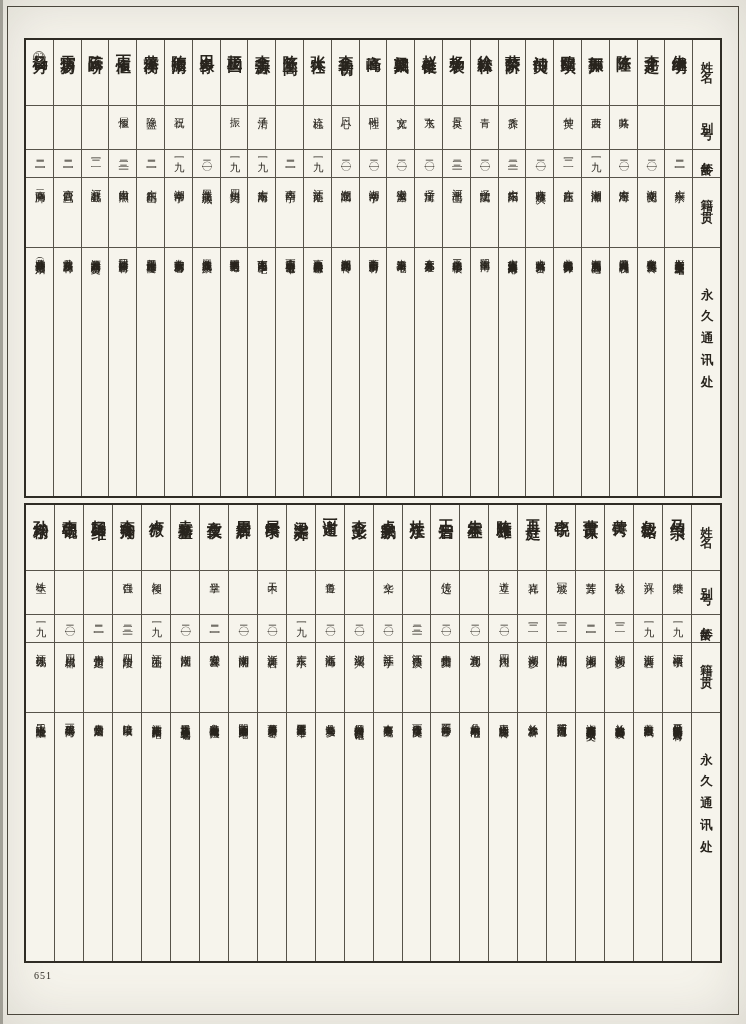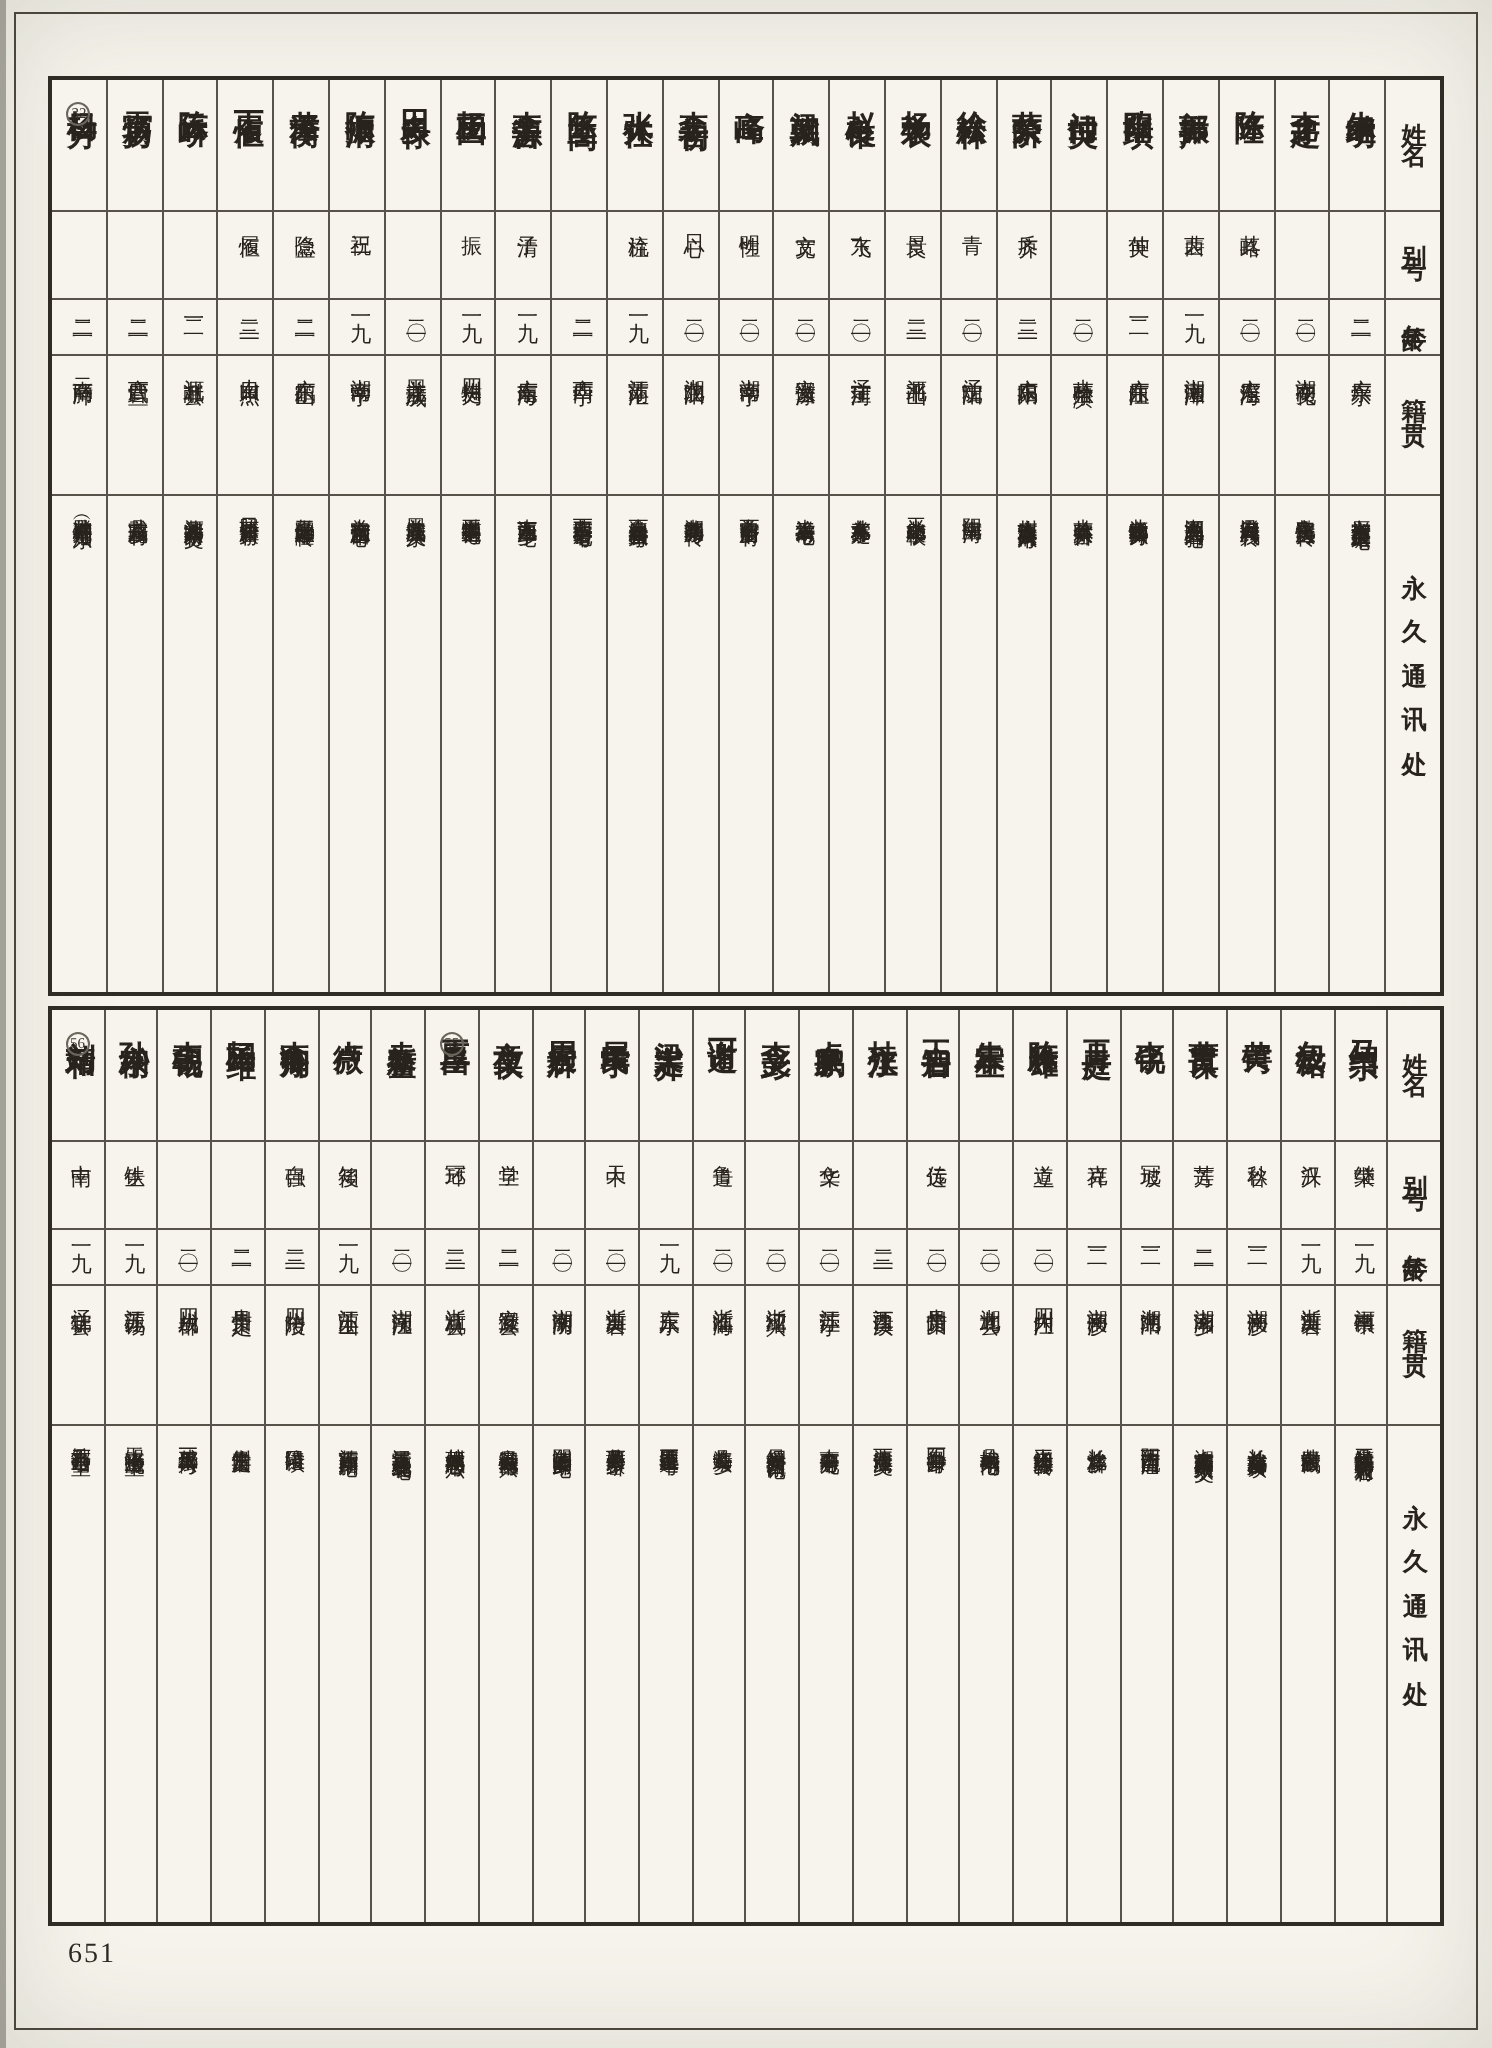--- a/index.html
+++ b/index.html
@@ -72,21 +72,21 @@
   }
   
   .header-col .vtext{font-size:12.5px;font-weight:700;}
   .header-col .h0 .vtext{letter-spacing:10px;padding-top:8px;}
   .header-col .h1 .vtext{letter-spacing:6px;padding-top:3px;}
   .header-col .h2 .vtext{letter-spacing:1px;}
   .header-col .h3 .vtext{letter-spacing:12px;padding-top:8px;}
   .header-col .h4 .vtext{letter-spacing:22px;padding-top:26px;}
   .page-number{
     position:absolute;left:34px;top:970px;
-    font-size:14px;color:#2c2922;letter-spacing:1px;
+    font-size:10px;color:#2c2922;letter-spacing:1px;
   }
 </style>
 </head>
 <body>
 
 <div class="page">
   <div class="scan-edge"></div>
   <div class="edge-frame"></div>
   <div class="table-wrap">
       <div class="band">
@@ -793,146 +793,110 @@
           </div>
           <div class="cell origin">
             <span class="vtext">安徽泾县</span>
           </div>
           <div class="cell addr">
             <span class="vtext">安徽泾县城内章恒兴号</span>
           </div>
         </div>
         <div class="col">
           <div class="cell name">
-            <span class="vtext">王厚昌</span>
-            <span class="note">55</span>
-          </div>
-          <div class="cell alias">
-            <span class="vtext">冠环</span>
+            <span class="vtext">袁新鳌</span>
+          </div>
+          <div class="cell alias"></div>
+          <div class="cell age">
+            <span class="vtext">二〇</span>
+          </div>
+          <div class="cell origin">
+            <span class="vtext">湖南沅江</span>
+          </div>
+          <div class="cell addr">
+            <span class="vtext">沅江草尾市人和栈北堤袁宅</span>
+          </div>
+        </div>
+        <div class="col">
+          <div class="cell name">
+            <span class="vtext">卢微</span>
+          </div>
+          <div class="cell alias">
+            <span class="vtext">知後</span>
+          </div>
+          <div class="cell age">
+            <span class="vtext">一九</span>
+          </div>
+          <div class="cell origin">
+            <span class="vtext">江苏宝山</span>
+          </div>
+          <div class="cell addr">
+            <span class="vtext">江苏南翔广福新卢宅</span>
+          </div>
+        </div>
+        <div class="col">
+          <div class="cell name">
+            <span class="vtext">李翔卿</span>
+          </div>
+          <div class="cell alias">
+            <span class="vtext">自强</span>
           </div>
           <div class="cell age">
             <span class="vtext">二三</span>
           </div>
           <div class="cell origin">
-            <span class="vtext">浙江杭县</span>
-          </div>
-          <div class="cell addr">
-            <span class="vtext">苏州城内慈悲巷四十六号</span>
-          </div>
-        </div>
-        <div class="col">
-          <div class="cell name">
-            <span class="vtext">袁新鳌</span>
-          </div>
-          <div class="cell alias"></div>
-          <div class="cell age">
-            <span class="vtext">二〇</span>
-          </div>
-          <div class="cell origin">
-            <span class="vtext">湖南沅江</span>
-          </div>
-          <div class="cell addr">
-            <span class="vtext">沅江草尾市人和栈北堤袁宅</span>
-          </div>
-        </div>
-        <div class="col">
-          <div class="cell name">
-            <span class="vtext">卢微</span>
-          </div>
-          <div class="cell alias">
-            <span class="vtext">知後</span>
+            <span class="vtext">四川涪陵</span>
+          </div>
+          <div class="cell addr">
+            <span class="vtext">涪陵港口镇</span>
+          </div>
+        </div>
+        <div class="col">
+          <div class="cell name">
+            <span class="vtext">杨国维</span>
+          </div>
+          <div class="cell alias"></div>
+          <div class="cell age">
+            <span class="vtext">二二</span>
+          </div>
+          <div class="cell origin">
+            <span class="vtext">贵州贵定</span>
+          </div>
+          <div class="cell addr">
+            <span class="vtext">贵州贵定旧县</span>
+          </div>
+        </div>
+        <div class="col">
+          <div class="cell name">
+            <span class="vtext">李朝锟</span>
+          </div>
+          <div class="cell alias"></div>
+          <div class="cell age">
+            <span class="vtext">二〇</span>
+          </div>
+          <div class="cell origin">
+            <span class="vtext">四川成都</span>
+          </div>
+          <div class="cell addr">
+            <span class="vtext">成都华兴正街一二号</span>
+          </div>
+        </div>
+        <div class="col">
+          <div class="cell name">
+            <span class="vtext">孙宗栩</span>
+          </div>
+          <div class="cell alias">
+            <span class="vtext">铁生</span>
           </div>
           <div class="cell age">
             <span class="vtext">一九</span>
           </div>
           <div class="cell origin">
-            <span class="vtext">江苏宝山</span>
-          </div>
-          <div class="cell addr">
-            <span class="vtext">江苏南翔广福新卢宅</span>
-          </div>
-        </div>
-        <div class="col">
-          <div class="cell name">
-            <span class="vtext">李翔卿</span>
-          </div>
-          <div class="cell alias">
-            <span class="vtext">自强</span>
-          </div>
-          <div class="cell age">
-            <span class="vtext">二三</span>
-          </div>
-          <div class="cell origin">
-            <span class="vtext">四川涪陵</span>
-          </div>
-          <div class="cell addr">
-            <span class="vtext">涪陵港口镇</span>
-          </div>
-        </div>
-        <div class="col">
-          <div class="cell name">
-            <span class="vtext">杨国维</span>
-          </div>
-          <div class="cell alias"></div>
-          <div class="cell age">
-            <span class="vtext">二二</span>
-          </div>
-          <div class="cell origin">
-            <span class="vtext">贵州贵定</span>
-          </div>
-          <div class="cell addr">
-            <span class="vtext">贵州贵定旧县</span>
-          </div>
-        </div>
-        <div class="col">
-          <div class="cell name">
-            <span class="vtext">李朝锟</span>
-          </div>
-          <div class="cell alias"></div>
-          <div class="cell age">
-            <span class="vtext">二〇</span>
-          </div>
-          <div class="cell origin">
-            <span class="vtext">四川成都</span>
-          </div>
-          <div class="cell addr">
-            <span class="vtext">成都华兴正街一二号</span>
-          </div>
-        </div>
-        <div class="col">
-          <div class="cell name">
-            <span class="vtext">孙宗栩</span>
-          </div>
-          <div class="cell alias">
-            <span class="vtext">铁生</span>
-          </div>
-          <div class="cell age">
-            <span class="vtext">一九</span>
-          </div>
-          <div class="cell origin">
             <span class="vtext">江苏无锡</span>
           </div>
           <div class="cell addr">
             <span class="vtext">无锡小河上滋晚堂</span>
-          </div>
-        </div>
-        <div class="col">
-          <div class="cell name">
-            <span class="vtext">刘靖和</span>
-            <span class="note">56</span>
-          </div>
-          <div class="cell alias">
-            <span class="vtext">中南</span>
-          </div>
-          <div class="cell age">
-            <span class="vtext">一九</span>
-          </div>
-          <div class="cell origin">
-            <span class="vtext">辽宁锦县</span>
-          </div>
-          <div class="cell addr">
-            <span class="vtext">锦县石山站万子堂</span>
           </div>
         </div>
       </div>
     </div>
   <div class="page-number">651</div>
 </div>
 
 </body></html>

